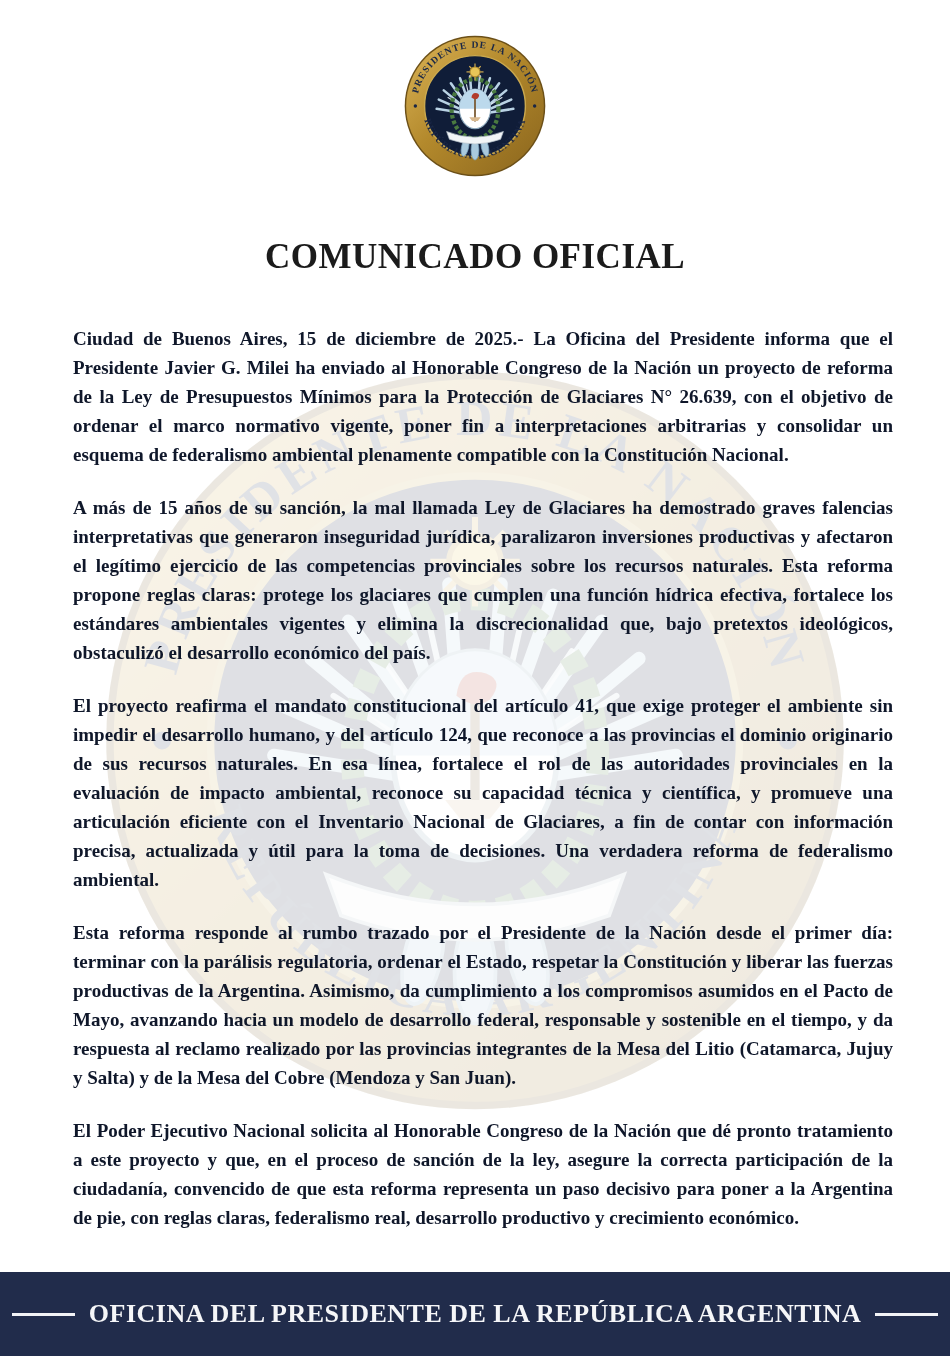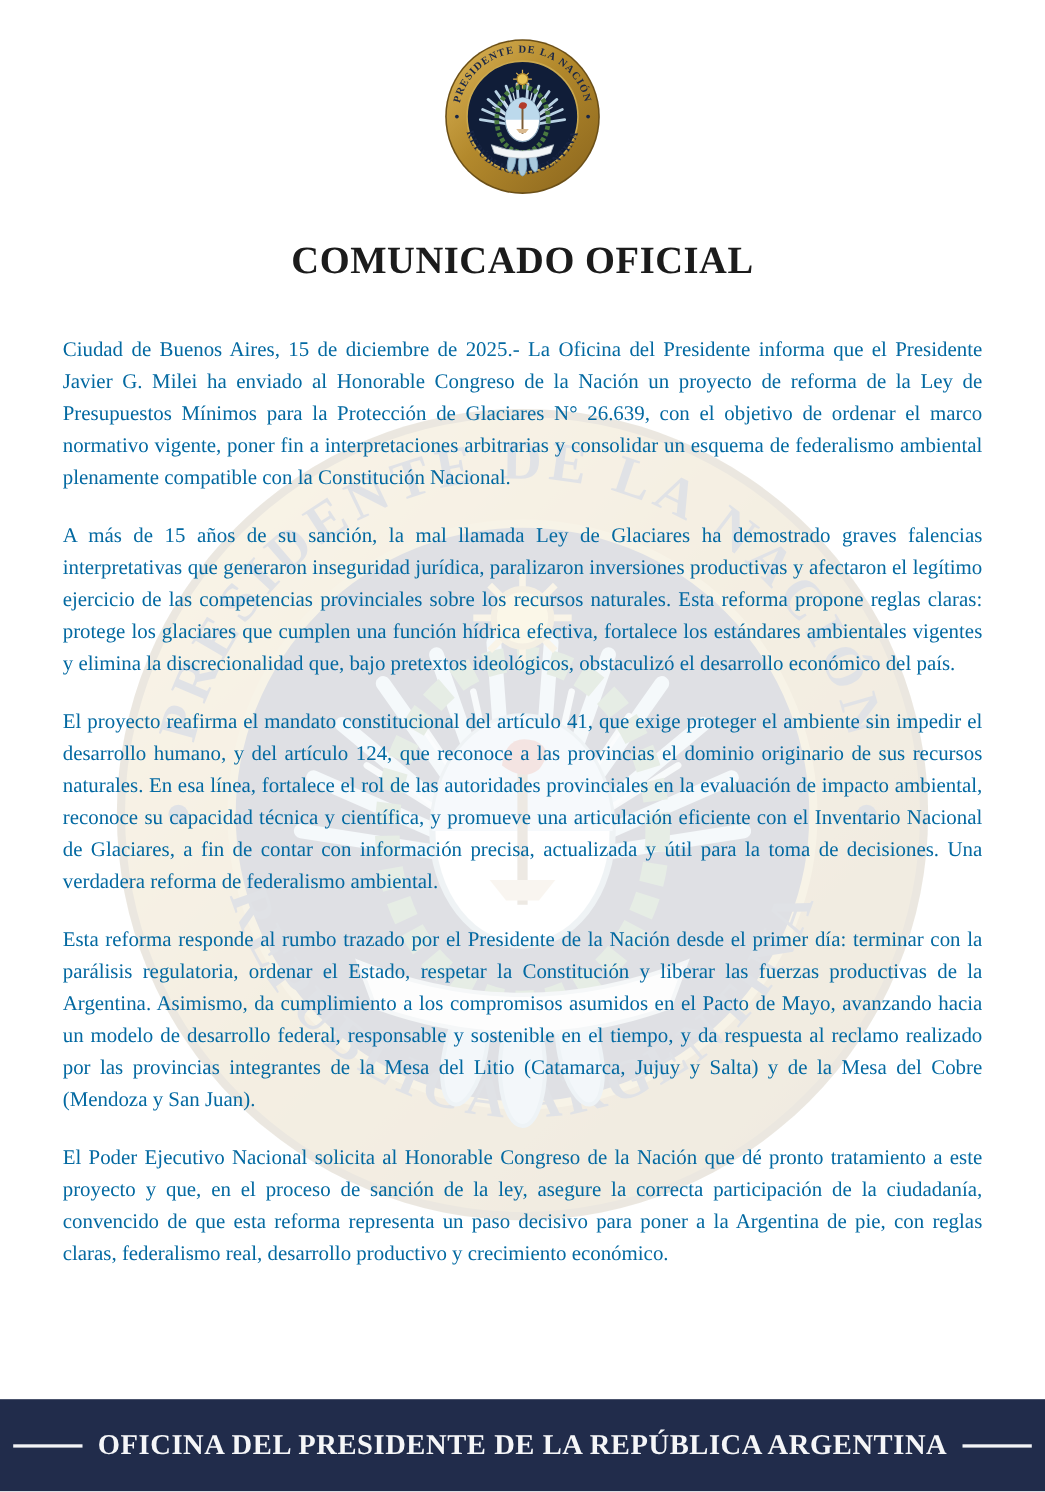--- a/index.html
+++ b/index.html
@@ -26,40 +26,41 @@
     pointer-events: none;
   }
   
   .header { position: relative; z-index: 1; text-align: center; }
   .seal-wrap {
     width: 142px;
     height: 142px;
     margin: 35px auto 0 auto;
   }
   .doc-title {
-    margin: 40px 0 0 0;
+    margin: 60px 0 0 0;
     font-size: 35px;
     font-weight: bold;
     letter-spacing: 0.5px;
     color: #1b1b1b;
     text-align: center;
   }
   
   .doc-body {
     position: relative;
     z-index: 1;
     width: 836px;
     margin: 47px auto 0 auto;
   }
   .doc-body p {
-    margin: 0 0 24px 0;
+    margin: 0 0 24px 16px;
     font-size: 19px;
     line-height: 29px;
     text-align: justify;
-    color: #0369a1;
+    color: #0f172a;
+    font-weight: bold;
   }
   
   .footer {
     position: absolute;
     left: 0;
     right: 0;
     bottom: 0;
     height: 84px;
     background: #212c4b;
     z-index: 2;

